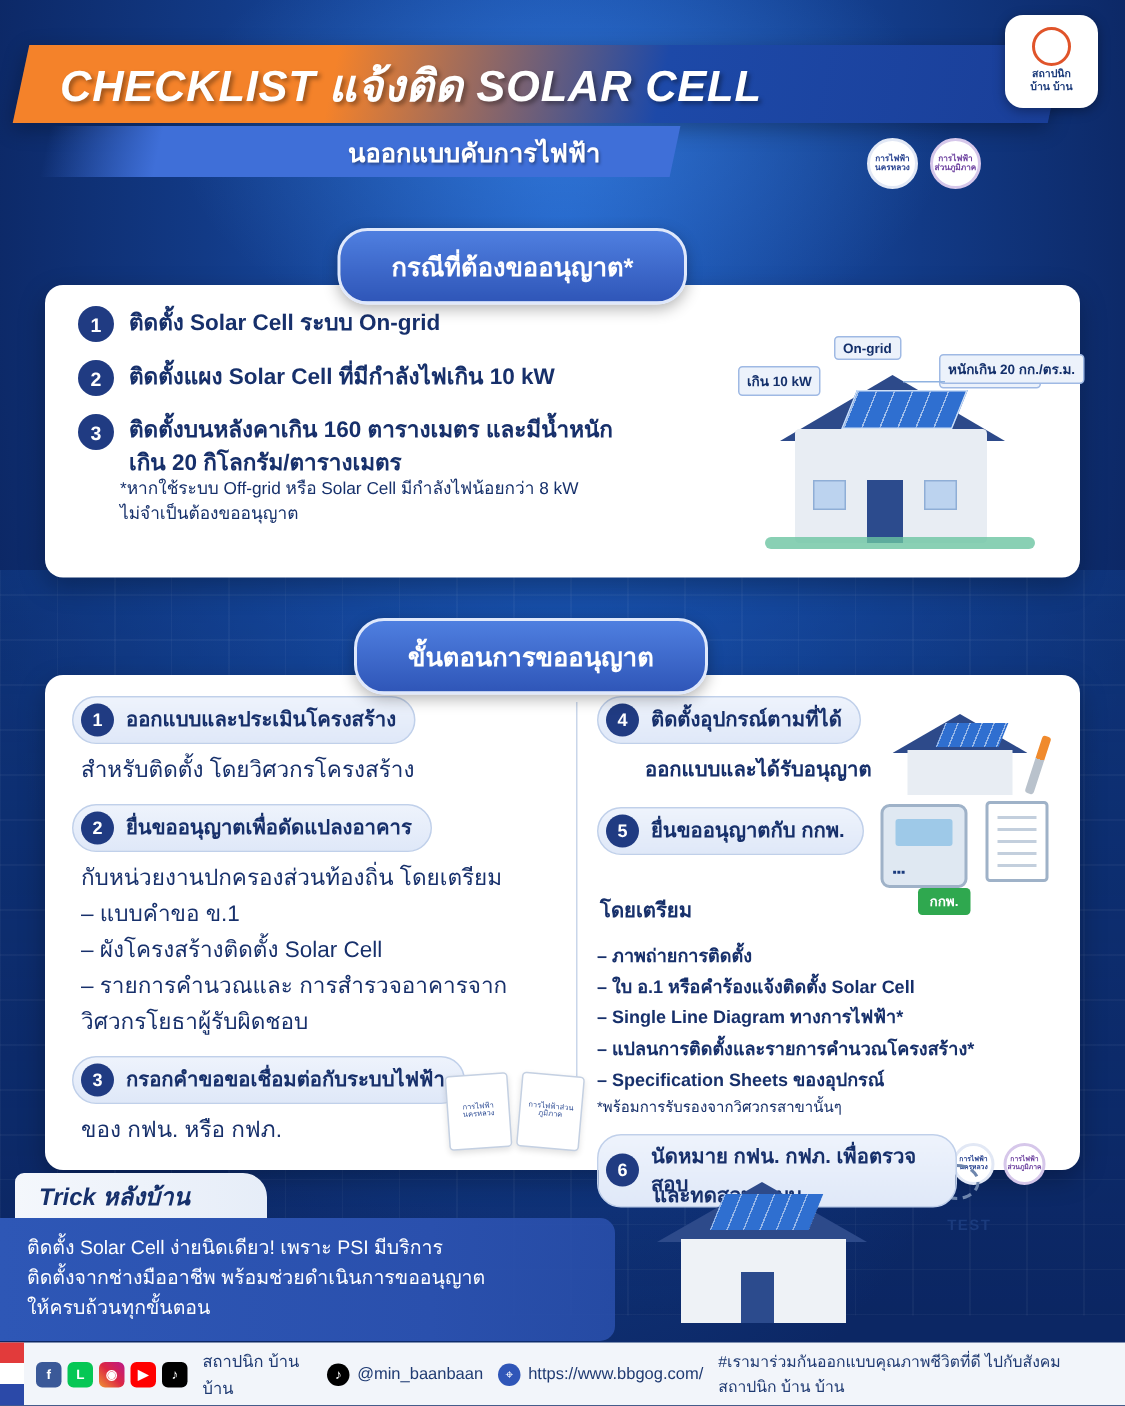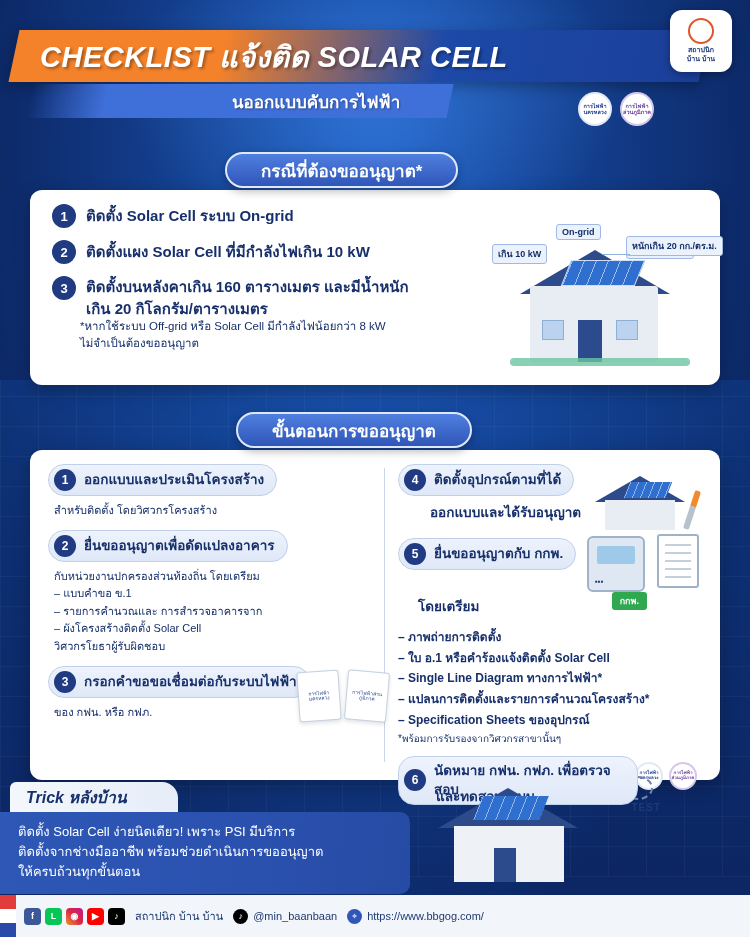--- a/index.html
+++ b/index.html
@@ -64,21 +64,21 @@
   .hdr-seals { position: absolute; right: 96px; top: 92px; display: flex; gap: 8px; }
   .seal {
     width: 34px; height: 34px; border-radius: 50%; background: #fff;
     border: 2px solid #e2e8f5; display: flex; align-items: center; justify-content: center;
     font-size: 5.5px; color: #25408f; text-align: center; font-weight: bold; line-height: 1.1;
   }
   .seal.purple { border-color: #d6c7ea; color: #6b3f9e; }
 
   
   .pill {
-    position: absolute; height: 36px; padding: 0 34px;
+    position: absolute; height: 51px; padding: 0 34px;
     background: linear-gradient(180deg, #4f7fe0, #2f56b8);
     border: 2px solid #dfe8fb; border-radius: 20px;
     color: #fff; font-size: 17px; font-weight: bold;
     display: flex; align-items: center; justify-content: center;
     box-shadow: 0 3px 10px rgba(0,0,0,.3);
     z-index: 5;
   }
 
   
   .card {
@@ -131,21 +131,21 @@
   .divider { position: absolute; left: 354px; top: 18px; width: 1px; height: 294px; background: #c9d6ea; }
 
   .pill-step {
     display: inline-flex; align-items: center; gap: 8px;
     background: linear-gradient(180deg,#eef3fc,#dfe8f8);
     border: 1px solid #c0d0ea; border-radius: 16px; padding: 4px 12px 4px 5px;
     margin-bottom: 6px;
   }
   .pill-step .num { width: 22px; height: 22px; font-size: 12px; }
   .sub-lines { margin: 0 0 10px 6px; }
-  .sub-lines div { color: #17306b; font-size: 11px; line-height: 1.6; }
+  .sub-lines div { color: #17306b; font-size: 15px; line-height: 1.6; }
   .bullets div { color: #17306b; font-size: 12px; line-height: 1.72; font-weight: bold; }
   .bullets .plain { font-weight: normal; font-size: 10px; }
   .mini-house {
     position: absolute; right: 6px; top: 2px; width: 110px; height: 66px;
   }
   .mh-roof { position: absolute; left: 8px; top: 10px; width: 90px; height: 26px; background: #2d4a8a; clip-path: polygon(0% 100%, 50% 0%, 100% 100%); }
   .mh-body { position: absolute; left: 18px; top: 34px; width: 70px; height: 30px; background: #e8edf3; }
   .mh-pan { position: absolute; left: 40px; top: 16px; width: 42px; height: 16px; background: #2f6fd0; transform: skewX(-22deg); background-image: repeating-linear-gradient(90deg, rgba(255,255,255,.5) 0 1px, rgba(255,255,255,0) 1px 8px); }
   .screwdriver { position: absolute; right: 2px; top: 24px; width: 6px; height: 40px; background: linear-gradient(180deg,#f08a2c 0 40%, #b9c2cc 40% 100%); transform: rotate(18deg); border-radius: 2px; }
 
@@ -159,21 +159,21 @@
     font-size: 9px; font-weight: bold; padding: 2px 8px; border-radius: 3px;
   }
   .docs-pair { position: absolute; right: 14px; bottom: 6px; display: flex; gap: 6px; }
   .doc-card {
     width: 42px; height: 50px; background: #fff; border: 1px solid #c4d0e2; border-radius: 3px;
     display: flex; align-items: center; justify-content: center; font-size: 5px; color: #2b4a93;
     text-align: center; line-height: 1.1; box-shadow: 0 2px 4px rgba(0,0,0,.12);
     transform: rotate(-4deg);
   }
   .doc-card:last-child { transform: rotate(5deg); }
-  .test-lbl { position: absolute; right: 42px; top: 46px; font-size: 10px; font-weight: bold; color: #1b3b7d; letter-spacing: 1px; }
+  .test-lbl { position: absolute; right: 42px; top: 56px; font-size: 10px; font-weight: bold; color: #1b3b7d; letter-spacing: 1px; }
   .test-ring { position: absolute; right: 50px; top: 20px; width: 30px; height: 24px; border: 2px dashed #6e86ad; border-radius: 50%; }
   .seal-pair { position: absolute; right: 6px; top: 6px; display: flex; gap: 6px; }
 
   
   .big-house { position: absolute; left: 420px; top: 782px; width: 190px; height: 112px; }
   .bh-roof { position: absolute; left: 18px; top: 6px; width: 140px; height: 40px; background: #2d4a8a; clip-path: polygon(0% 100%, 50% 0%, 100% 100%); }
   .bh-pan { position: absolute; left: 58px; top: 14px; width: 66px; height: 24px; background: #2f6fd0; transform: skewX(-22deg); background-image: repeating-linear-gradient(90deg, rgba(255,255,255,.5) 0 1px, rgba(255,255,255,0) 1px 11px); }
   .bh-body { position: absolute; left: 34px; top: 44px; width: 110px; height: 56px; background: #eef2f6; }
   .bh-door { position: absolute; left: 74px; top: 66px; width: 22px; height: 34px; background: #2c4b8d; }
 
@@ -288,22 +288,22 @@
         <div>สำหรับติดตั้ง โดยวิศวกรโครงสร้าง</div>
       </div>
 
       <div class="pill-step">
         <div class="num">2</div>
         <div class="txt-dark small">ยื่นขออนุญาตเพื่อดัดแปลงอาคาร</div>
       </div>
       <div class="sub-lines">
         <div>กับหน่วยงานปกครองส่วนท้องถิ่น โดยเตรียม</div>
         <div>– แบบคำขอ ข.1</div>
+        <div>– ผังโครงสร้างติดตั้ง Solar Cell</div>
         <div>– รายการคำนวณและ การสำรวจอาคารจาก</div>
-        <div>– ผังโครงสร้างติดตั้ง Solar Cell</div>
         <div>  วิศวกรโยธาผู้รับผิดชอบ</div>
       </div>
 
       <div class="pill-step" style="max-width:300px;">
         <div class="num">3</div>
         <div class="txt-dark small">กรอกคำขอขอเชื่อมต่อกับระบบไฟฟ้า</div>
       </div>
       <div class="sub-lines">
         <div>ของ กฟน. หรือ กฟภ.</div>
       </div>
@@ -343,21 +343,21 @@
             <i style="top:40px;"></i>
         </div>
         <div class="kpp-badge">กกพ.</div>
 
         <div class="pill-step" style="position:absolute; left:0; top:4px;">
           <div class="num">5</div>
           <div class="txt-dark small">ยื่นขออนุญาตกับ กกพ.</div>
         </div>
       </div>
 
-      <div class="sub-lines" style="margin-left:20px;">
+      <div class="sub-lines" style="margin-left:2px;">
         <div class="txt-dark small">โดยเตรียม</div>
       </div>
       <div class="bullets">
         <div>– ภาพถ่ายการติดตั้ง</div>
         <div>– ใบ อ.1 หรือคำร้องแจ้งติดตั้ง Solar Cell</div>
         <div>– Single Line Diagram ทางการไฟฟ้า*</div>
         <div>– แปลนการติดตั้งและรายการคำนวณโครงสร้าง*</div>
         <div>– Specification Sheets ของอุปกรณ์</div>
         <div class="plain">*พร้อมการรับรองจากวิศวกรสาขานั้นๆ</div>
       </div>
@@ -408,14 +408,15 @@
       <span>สถาปนิก บ้าน บ้าน</span>
     </div>
     <div class="f-item">
       <span class="f-ico" style="background:#000;">♪</span>
       <span>@min_baanbaan</span>
     </div>
     <div class="f-item">
       <span class="f-ico" style="background:#2f56b8;">⌖</span>
       <span>https://www.bbgog.com/</span>
     </div>
+    <div class="hashtag">#เรามาร่วมกันออกแบบคุณภาพชีวิตที่ดี ไปกับสังคมสถาปนิก บ้าน บ้าน</div>
   </div>
 </div>
 
 </body></html>

